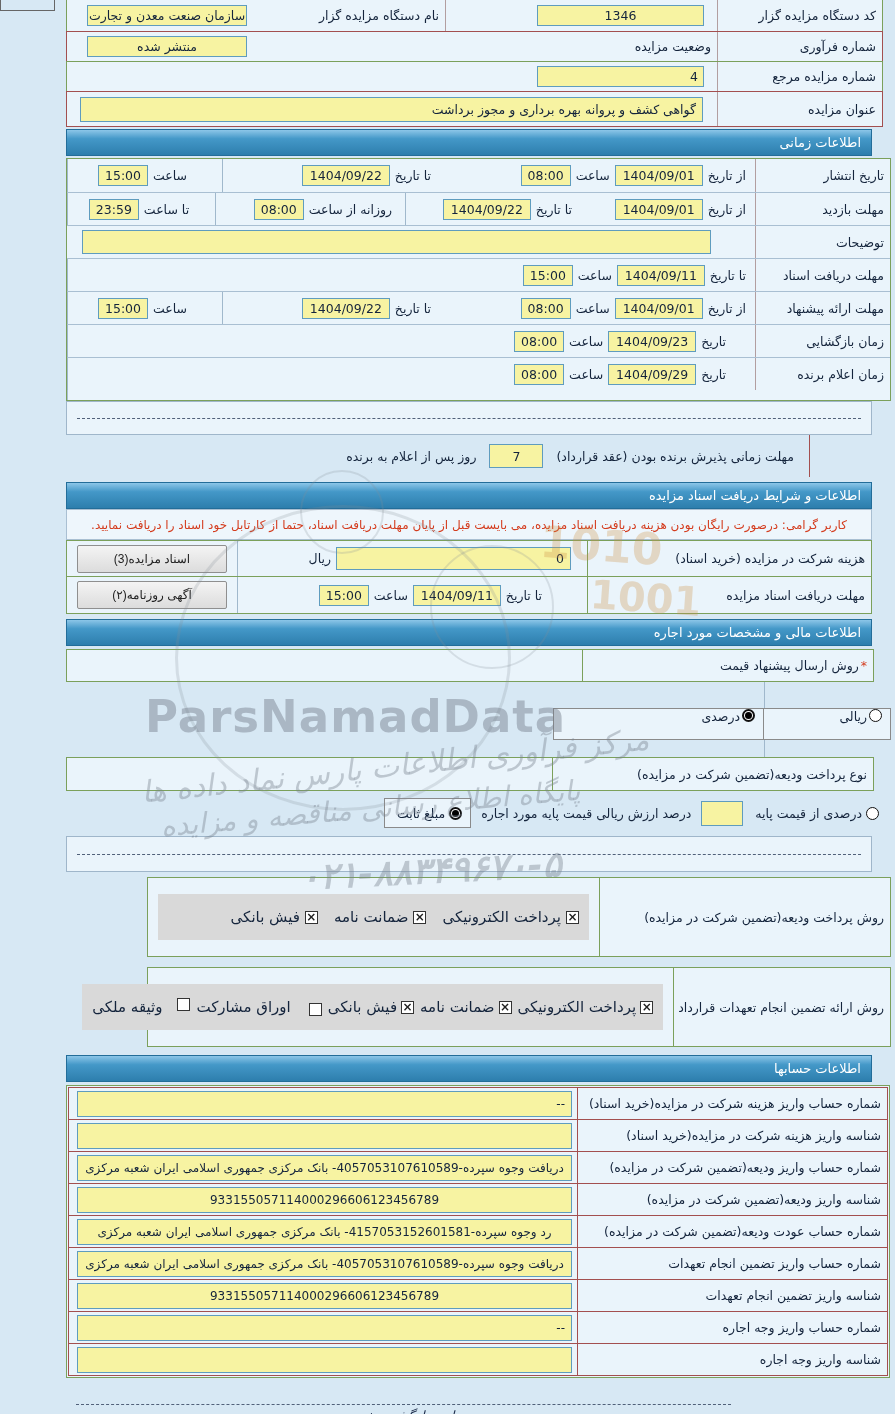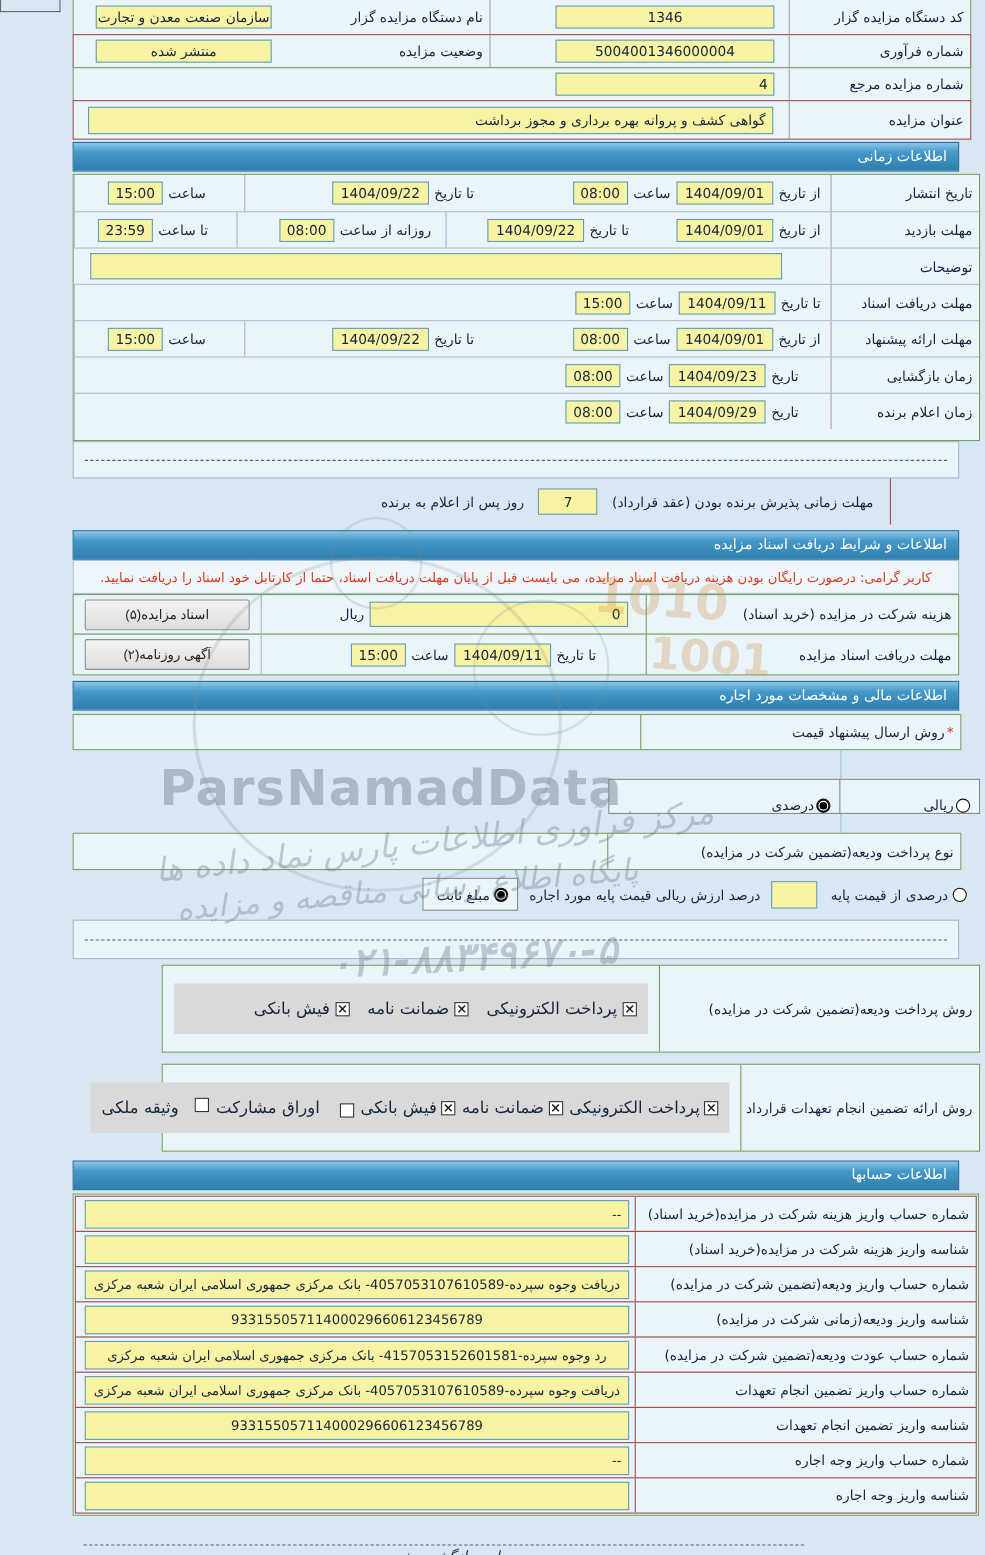--- a/index.html
+++ b/index.html
@@ -46,21 +46,21 @@
     font-size:12px;line-height:11px;color:#222;box-sizing:border-box;}
   .cb.on::before{content:"\00d7";font-weight:bold;}
   .cbl{font-size:15px;white-space:nowrap;margin-right:2px;}
   .dashline{border-top:1px dashed #51617a;height:0;flex:1;}
   .spacer{flex:1;}
   
   .toptable{margin-right:8px;}
   .toptable .row{margin-top:-1px;}
   .cellA{width:271px;display:flex;align-items:center;align-self:stretch;
     border-left:1px solid rgba(140,100,100,.6);}
-  .inp.code{width:199px;margin-right:13px;margin-left:12px;}
+  .inp.code{width:167px;margin-right:13px;margin-left:12px;}
   .inp.name{width:160px;margin-left:20px;}
   .inp.widefld{flex:1;height:25px;margin:0 14px 0 13px;justify-content:flex-start;padding:0 6px;}
   
   .timetable{margin-top:2px;border:1px solid #7ba05b;background:#eaf4fb;}
   .trow{display:flex;align-items:center;height:33px;border-top:1px solid #a9bfd2;box-sizing:border-box;}
   .trow:first-child{border-top:none;}
   .tg{display:flex;align-items:center;align-self:stretch;box-sizing:border-box;}
   .tg.w305{width:305px;padding-right:4px;}
   .tg.flex1{flex:1;justify-content:center;}
   .endstrip{height:10px;display:flex;}
@@ -69,21 +69,21 @@
   .notice{height:29px;margin-right:19px;display:flex;align-items:center;justify-content:center;
     background:#eef6fc;border:1px solid #a9bfd2;color:#d43c1e;font-size:12px;white-space:nowrap;}
   .feeinp{width:235px;height:23px;justify-content:flex-start;padding:0 6px;margin-right:16px;}
   .btnarea{width:170px;display:flex;align-items:center;justify-content:center;align-self:stretch;
     border-right:1px solid #a0b8cc;}
   
   .finrow{margin-right:17px;}
   .colgap{position:relative;}
   .colgap .colline{position:absolute;top:0;bottom:0;right:126px;width:1px;background:#a0b8cc;}
   .radiorow{width:338px;display:flex;align-items:stretch;border:1px solid #8a8a8a;background:#eaf4fb;box-sizing:border-box;}
-  .radiorow .half{display:flex;align-items:flex-end;padding:0 8px;height:30px;}
+  .radiorow .half{display:flex;align-items:flex-start;padding:0 8px;height:30px;}
   .radiorow .half.r{width:126px;box-sizing:border-box;}
   .radiorow .half.l{flex:1;border-left:none;border-right:1px solid #8a8a8a;justify-content:flex-start;}
   .fixedbox{display:flex;align-items:center;height:30px;padding:0 8px;
     border:1px solid #8a8a8a;background:#eaf4fb;box-sizing:border-box;}
   .graybox{background:#d9d9d9;height:46px;display:flex;align-items:center;
     padding:0 10px;box-sizing:border-box;}
   
   .acctable{margin-right:1px;border:1px solid #7ba05b;padding:1px;background:#eaf4fb;}
   .acrow{display:flex;align-items:center;height:33px;border:1px solid #a34f4f;
     margin-top:-1px;background:#eaf4fb;box-sizing:border-box;}
@@ -114,23 +114,20 @@
     <div class="row b-g" style="height:33px">
       <div class="lblcol w165">کد دستگاه مزایده گزار</div>
       <div class="cellA">
         <span class="inp code">1346</span>
       </div>
       <div class="lblcol" style="border-left:none;flex:1">نام دستگاه مزایده گزار</div>
       <span class="inp name">سازمان صنعت معدن و تجارت</span>
     </div>
     <div class="row b-m" style="height:31px">
       <div class="lblcol w165">شماره فرآوری</div>
-      <div class="cellA">
-        <span class="inp code">5004001346000004</span>
-      </div>
       <div class="lblcol" style="border-left:none;flex:1">وضعیت مزایده</div>
       <span class="inp name">منتشر شده</span>
     </div>
     <div class="row b-g" style="height:31px">
       <div class="lblcol w165">شماره مزایده مرجع</div>
       <div class="cellA" style="border-left:none">
         <span class="inp code" style="justify-content:flex-start;padding-right:5px">4</span>
       </div>
       <div class="spacer"></div>
     </div>
@@ -256,21 +253,21 @@
   <div class="hdrbar" style="margin-top:5px">اطلاعات و شرایط دریافت اسناد مزایده</div>
 
   <div class="notice">کاربر گرامی: درصورت رایگان بودن هزینه دریافت اسناد مزایده، می بایست قبل از پایان مهلت دریافت اسناد، حتما از کارتابل خود اسناد را دریافت نمایید.</div>
 
   <div class="row b-g finrow" style="height:37px;margin-right:19px">
     <div class="lblcol w284" style="border-left-color:#7ba05b">هزینه شرکت در مزایده (خرید اسناد)</div>
     <span class="inp feeinp">0</span>
     <span class="flbl">ریال</span>
     <div class="spacer"></div>
     <div class="btnarea">
-      <button class="btn">اسناد مزایده(۵)</button>
+      <button class="btn">اسناد مزایده(3)</button>
     </div>
   </div>
 
   <div class="row b-g" style="height:38px;margin-top:-1px;margin-right:19px">
     <div class="lblcol w284" style="border-left-color:#7ba05b">مهلت دریافت اسناد مزایده</div>
     <div class="tg" style="padding-right:40px">
       <span class="flbl">تا تاریخ</span>
       <span class="inp date">1404/09/11</span>
       <span class="flbl">ساعت</span>
       <span class="inp time">15:00</span>
@@ -384,21 +381,21 @@
     </div>
     <div class="acrow">
       <div class="lblcol w310" style="border-left-color:#a34f4f">شناسه واریز هزینه شرکت در مزایده(خرید اسناد)</div>
       <span class="inp acval"></span>
     </div>
     <div class="acrow">
       <div class="lblcol w310" style="border-left-color:#a34f4f">شماره حساب واریز ودیعه(تضمین شرکت در مزایده)</div>
       <span class="inp acval">دریافت وجوه سپرده-4057053107610589- بانک مرکزی جمهوری اسلامی ایران شعبه مرکزی</span>
     </div>
     <div class="acrow">
-      <div class="lblcol w310" style="border-left-color:#a34f4f">شناسه واریز ودیعه(زمانی شرکت در مزایده)</div>
+      <div class="lblcol w310" style="border-left-color:#a34f4f">شناسه واریز ودیعه(تضمین شرکت در مزایده)</div>
       <span class="inp acval">933155057114000296606123456789</span>
     </div>
     <div class="acrow">
       <div class="lblcol w310" style="border-left-color:#a34f4f">شماره حساب عودت ودیعه(تضمین شرکت در مزایده)</div>
       <span class="inp acval">رد وجوه سپرده-4157053152601581- بانک مرکزی جمهوری اسلامی ایران شعبه مرکزی</span>
     </div>
     <div class="acrow">
       <div class="lblcol w310" style="border-left-color:#a34f4f">شماره حساب واریز تضمین انجام تعهدات</div>
       <span class="inp acval">دریافت وجوه سپرده-4057053107610589- بانک مرکزی جمهوری اسلامی ایران شعبه مرکزی</span>
     </div>

